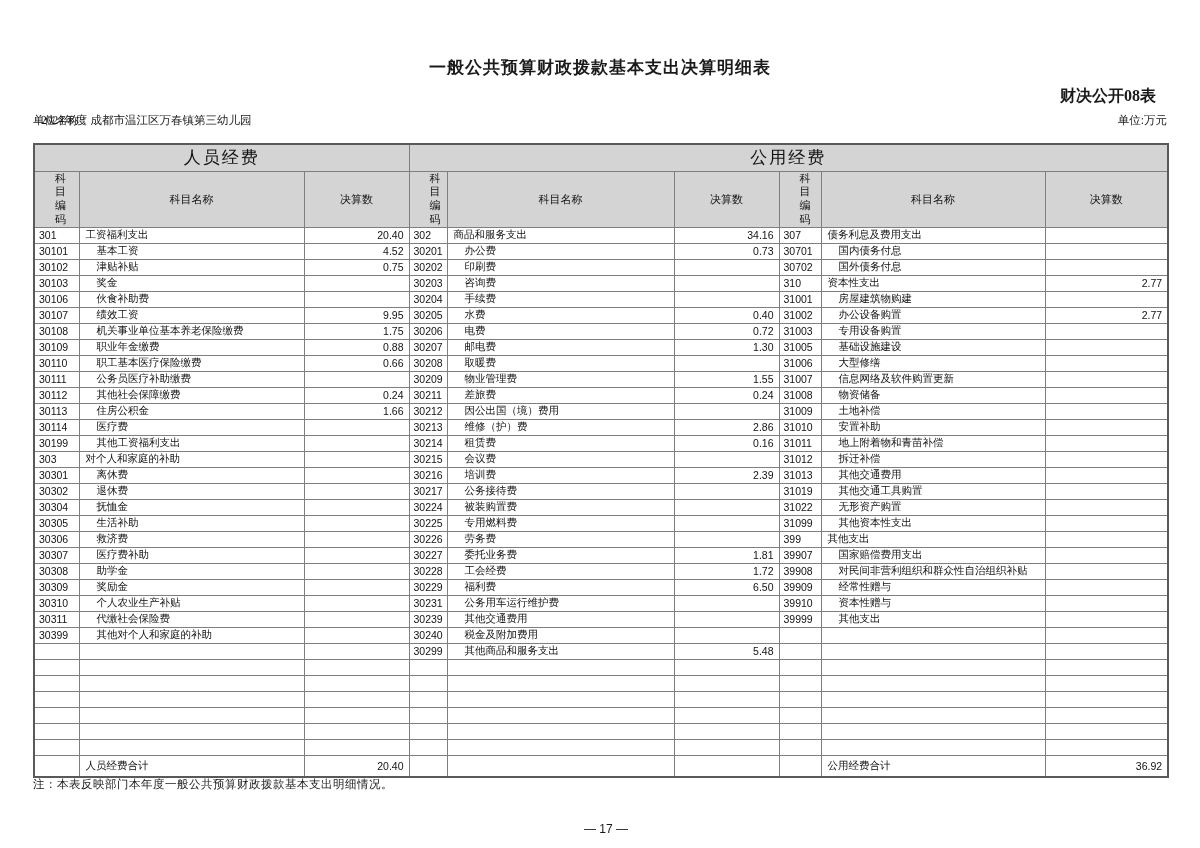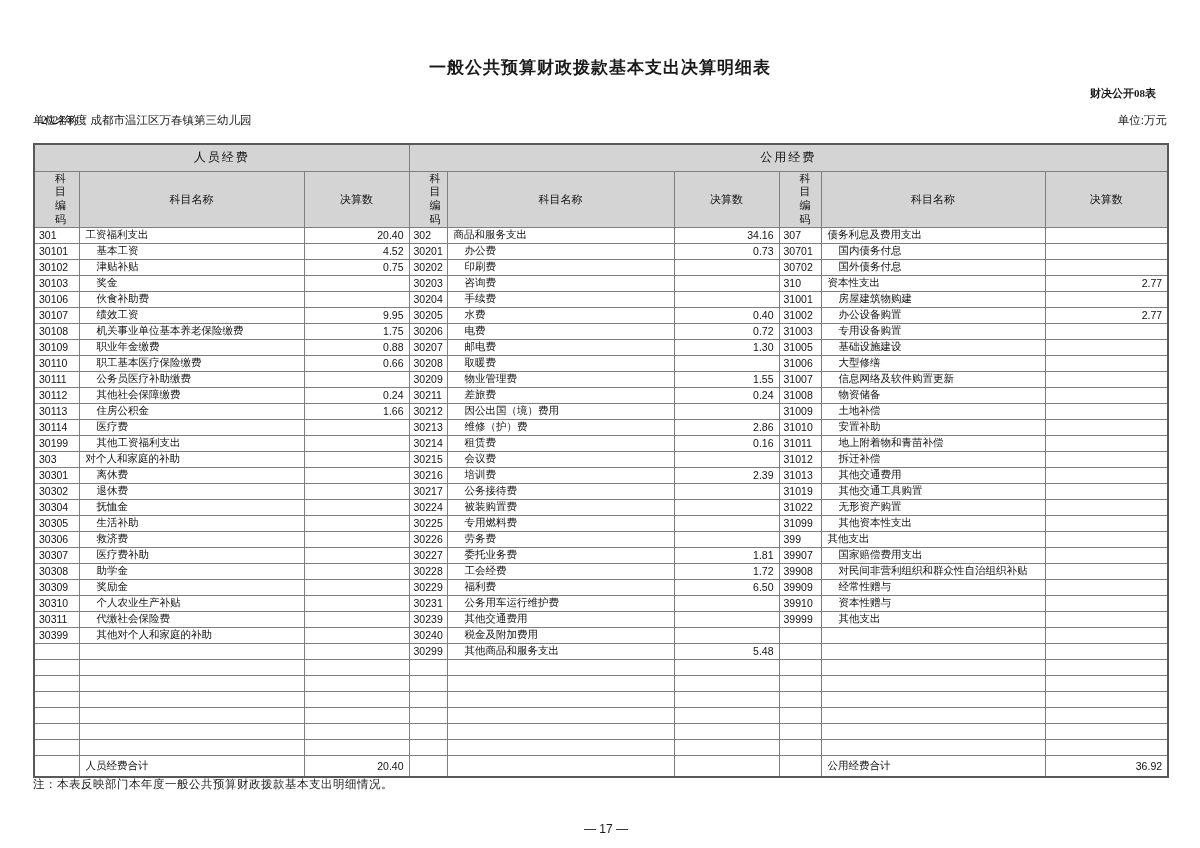--- a/index.html
+++ b/index.html
@@ -7,39 +7,39 @@
   .page {
     position:relative; width:1200px; height:848px; background:#ffffff;
     font-family:"Liberation Serif","DejaVu Serif",serif; color:#1a1a1a;
     overflow:hidden;
   }
   .title {
     position:absolute; top:56px; left:0; width:100%;
     text-align:center; font-size:17px; font-weight:bold; letter-spacing:1px;
   }
   .form-no {
-    position:absolute; top:86px; right:44px; font-size:11px; font-weight:bold;
+    position:absolute; top:86px; right:44px; font-size:16px; font-weight:bold;
   }
   .info-row {
     position:absolute; top:113px; left:33px; width:1134px; height:16px; font-size:11.5px;
   }
   .info-left  { position:absolute; left:0; top:0; }
   .info-center{ position:absolute; left:8px; top:0; width:100%; }
   .info-right { position:absolute; right:0; top:0; }
   .table-wrap { position:absolute; top:143px; left:33px; width:1134px; }
   table { width:100%; border-collapse:collapse; table-layout:fixed; }
   table, td { border:1px solid #7f7f7f; }
   table { border:2px solid #595959; }
   td {
     font-size:10.5px; height:16px; overflow:hidden; white-space:nowrap;
     color:#111; vertical-align:middle;
   }
   tr.band-row td {
     background:#d4d4d4; height:27px; text-align:center;
-    font-size:12px; letter-spacing:2px;
+    font-size:17px; letter-spacing:2px;
   }
   tr.colhead-row td {
     background:#d4d4d4; height:35px; text-align:center; font-size:11px;
   }
   td.code-head { white-space:normal; word-break:break-all; line-height:1.25; padding:0 20px; }
   td.code { padding-left:4px; font-family:"Liberation Sans","DejaVu Sans",sans-serif; }
   td.name { padding-left:6px; }
   td.name.lvl2 { padding-left:17px; }
   td.val  { text-align:right; padding-right:5px; font-family:"Liberation Sans","DejaVu Sans",sans-serif; }
   tr.total-row td { height:22px; }

